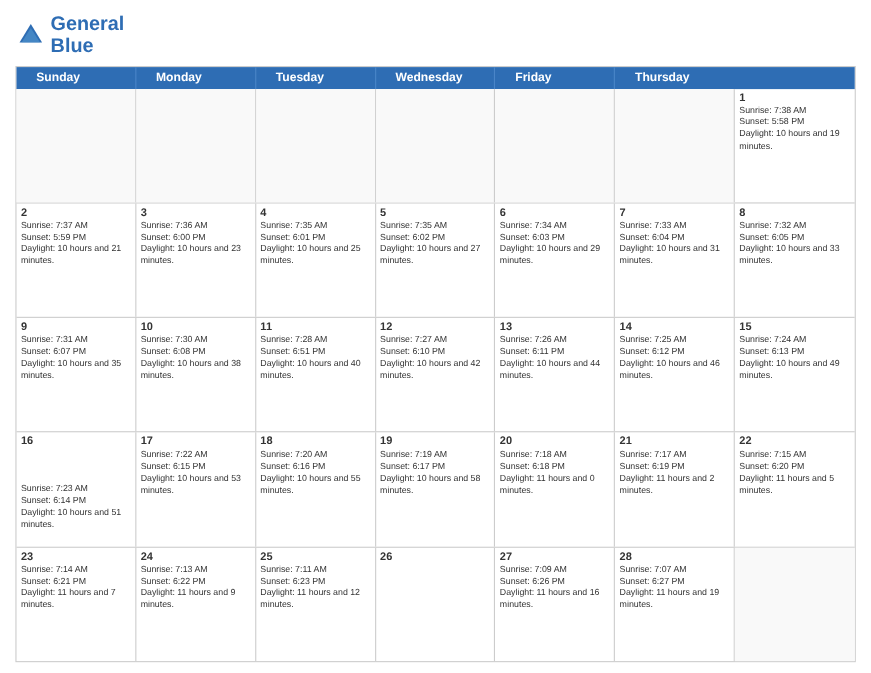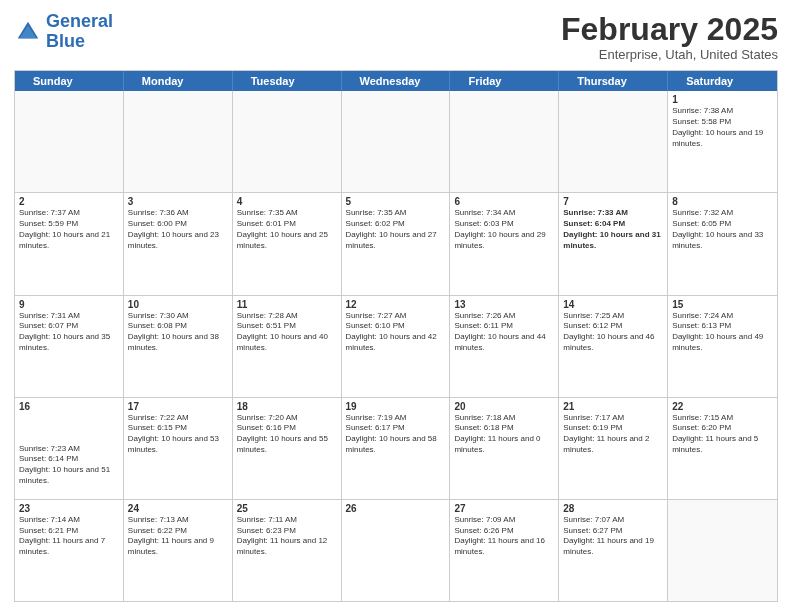--- a/index.html
+++ b/index.html
@@ -116,35 +116,30 @@
     <div class="logo">
       <svg class="logo-icon" viewBox="0 0 30 30">
         <polygon points="15,4 26,22 4,22" fill="#2e6db4"></polygon>
         <polygon points="15,8 24,22 6,22" fill="#5a9fd4" opacity="0.5"></polygon>
       </svg>
       <div class="logo-text">
         <span>General</span><br>
         <span style="color:#2e6db4;">Blue</span>
       </div>
     </div>
-    <div class="title-block">
-      <div class="month-title">February 2025</div>
-      <div class="location">Enterprise, Utah, United States</div>
-    </div>
   </div>
 
   <div class="calendar">
     <div class="cal-header">
     <div class="cal-header-cell">Sunday</div>
         <div class="cal-header-cell">Monday</div>
         <div class="cal-header-cell">Tuesday</div>
         <div class="cal-header-cell">Wednesday</div>
         <div class="cal-header-cell">Friday</div>
         <div class="cal-header-cell">Thursday</div>
-        <div class="cal-header-cell">Saturday</div>
       </div>
     <div class="cal-body">
     <div class="cal-row">
           <div class="cal-cell empty"></div>
           <div class="cal-cell empty"></div>
           <div class="cal-cell empty"></div>
           <div class="cal-cell empty"></div>
           <div class="cal-cell empty"></div>
           <div class="cal-cell empty"></div>
           <div class="cal-cell">
@@ -180,21 +175,21 @@
 Daylight: 10 hours and 27 minutes.</div>
           </div>
           <div class="cal-cell">
             <span class="day-num">6</span>
             <div class="cell-text" style="white-space: pre-line;">Sunrise: 7:34 AM
 Sunset: 6:03 PM
 Daylight: 10 hours and 29 minutes.</div>
           </div>
           <div class="cal-cell">
             <span class="day-num">7</span>
-            <div class="cell-text" style="white-space: pre-line; font-weight: bold;">Sunrise: 7:33 AM
+            <div class="cell-text" style="white-space: pre-line;">Sunrise: 7:33 AM
 Sunset: 6:04 PM
 Daylight: 10 hours and 31 minutes.</div>
           </div>
           <div class="cal-cell">
             <span class="day-num">8</span>
             <div class="cell-text" style="white-space: pre-line;">Sunrise: 7:32 AM
 Sunset: 6:05 PM
 Daylight: 10 hours and 33 minutes.</div>
           </div>
         </div>

